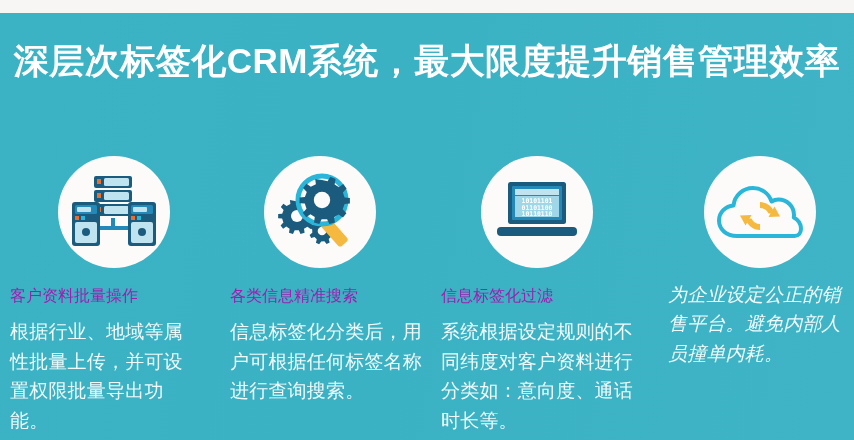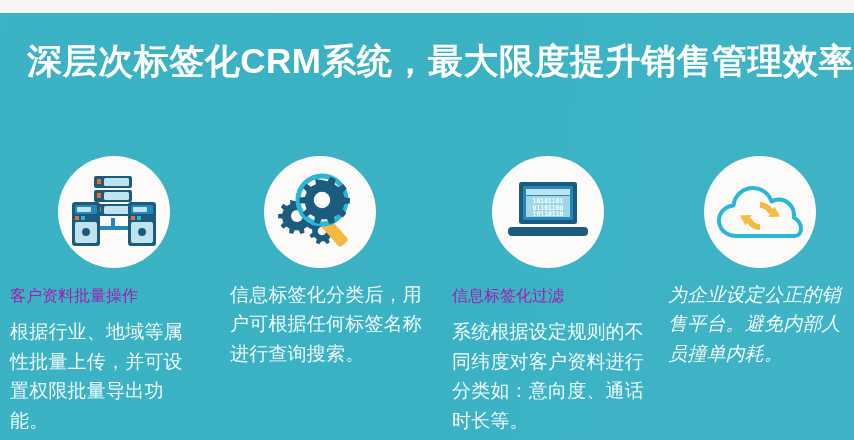--- a/index.html
+++ b/index.html
@@ -32,35 +32,35 @@
     left: 0; top: 13px;
     width: 854px;
     height: 427px;
     background: #3bb2c4;
     background-image: linear-gradient(100deg, #3cb3c5 0%, #3bb2c4 45%, #3eb4c6 100%);
   }
   #headline {
     position: absolute;
     left: 0; top: 40px;
     width: 854px;
-    text-align: right;
+    text-align: center;
     color: #ffffff;
     font-size: 35px;
     font-weight: bold;
     letter-spacing: 0.5px;
     line-height: 1.2;
     white-space: nowrap;
   }
   .col {
     position: absolute;
     top: 156px;
   }
   .col-0 { left: 4px;   width: 222px; }
   .col-1 { left: 226px; width: 222px; }
-  .col-2 { left: 448px; width: 214px; }
+  .col-2 { left: 437px; width: 214px; }
   .col-3 { left: 662px; width: 192px; }
 
   .icon-circle {
     position: relative;
     width: 112px;
     height: 112px;
     border-radius: 50%;
     background: #fcfbfa;
     margin: 0 auto 0 auto;
   }
@@ -165,20 +165,21 @@
         <rect x="50" y="42" width="12" height="34" rx="3" fill="#f5b93f" transform="rotate(-42 56 59)"></rect>
 
         <circle cx="45" cy="28" r="24" fill="#fcfbfa" stroke="#29b6d8" stroke-width="5"></circle>
 
         <g fill="#1b5b7e" transform="translate(45,28)">
           <path d="M0,-20 L5.6,-18.7 L8.3,-23.2 L13.6,-20.9 L12.6,-15.6 L17,-12.8 L21.2,-16 L24.6,-11.5 L20.9,-7.6 L22.6,-2.4 L27.9,-2 L27.9,3.6 L22.6,4.1 L20.7,9.2 L24.4,13.2 L20.9,17.4 L16.7,14.4 L12.1,17.2 L12.9,22.5 L7.4,24.1 L5.1,19.2 L-0.4,19.2 L-2.7,24.1 L-8,22.4 L-7.2,17.1 L-11.6,14.2 L-15.8,17.2 L-19.2,12.8 L-15.5,8.8 L-17.2,3.6 L-22.5,3.2 L-22.4,-2.4 L-17.1,-3 L-15.2,-8.1 L-18.9,-12.1 L-15.5,-16.3 L-11.2,-13.3 L-6.1,-15.8 L-6.8,-21.1 Z"></path>
           <circle cx="0" cy="0" r="8.2" fill="#fcfbfa"></circle>
         </g>
       </svg>
     </div>
+    <div class="card-heading">各类信息精准搜索</div>
     <div class="card-body">信息标签化分类后，用户可根据任何标签名称进行查询搜索。</div>
   </div>
 
   <div class="col col-2">
     <div class="icon-circle">
       <svg width="84" height="64" viewBox="0 0 84 64">
 
         <rect x="13" y="2" width="58" height="42" rx="2.5" fill="#1b5b7e"></rect>
         <rect x="17" y="6" width="50" height="34" rx="1" fill="#2389b8"></rect>
 

